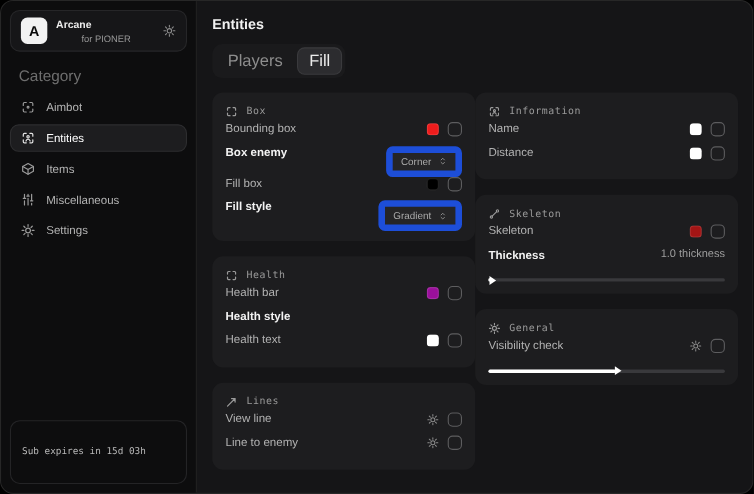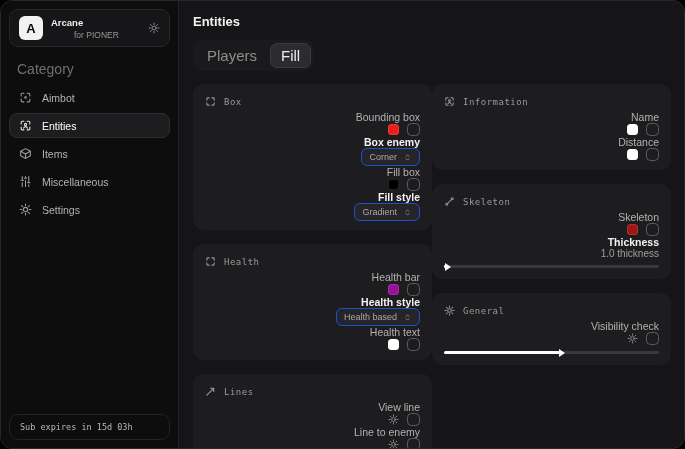--- a/index.html
+++ b/index.html
@@ -12,43 +12,43 @@
   .logo-box { width:24px; height:24px; background:#f2f2f2; border-radius:6px; color:#0a0a0a; font-weight:bold; font-size:13px; display:flex; align-items:center; justify-content:center; }
   .logo-title { font-size:9.5px; font-weight:bold; color:#ededed; }
   .logo-sub { font-size:8.5px; color:#979797; margin-top:2px;padding-left:23px; }
   .logo-gear { margin-left:auto; color:#8b8b8b; display:flex; }
   .cat-label { font-size:14px; color:#6e6e6e; margin:14px 8px 8px 8px; }
   .nav-item { display:flex; align-items:center; gap:10px; height:25px; padding:0 9px; border-radius:8px; color:#b3b3b3; font-size:10.5px; margin-bottom:3px; border:1px solid transparent; cursor:pointer; }
   .nav-item .nico { color:#9a9a9a; display:flex; }
   .nav-item.active { background:#1d1d1f; border-color:#2d2d2f; color:#fff; }
   .nav-item.active .nico { color:#e5e5e5; }
   .sb-spacer { flex:1; }
-  .footer-card { border:1px solid #242426; border-radius:9px; padding:7px 10px; font-family:"DejaVu Sans Mono", monospace; }
+  .footer-card { border:1px solid #242426; border-radius:9px; padding:23px 10px; font-family:"DejaVu Sans Mono", monospace; }
   .footer-l1 { font-size:8.5px; color:#b9b9b9; }
   .footer-l2 { font-size:8px; color:#868686; margin-top:3px; }
 
   
   .main { flex:1; padding:13px 13px 13px 14px; overflow:hidden; }
   .page-title { font-size:13px; font-weight:bold; color:#f2f2f2; }
   .tabs { display:inline-flex; background:#1a1a1c; border-radius:9px; padding:3px; margin-top:11px; gap:2px; }
   .tab { padding:4px 11px; font-size:15px; color:#8d8d8d; border-radius:7px; cursor:pointer; }
   .tab.active { background:#2c2c2f; color:#ebebeb; border:1px solid #3a3a3d; padding:3px 10px; }
   .cols { display:flex; margin-top:13px; align-items:flex-start; }
   .col { flex:1; display:flex; flex-direction:column; gap:14px; min-width:0; }
 
   .card { background:#1d1d1f; border-radius:10px; padding:8px 12px 9px 12px; }
   .card-head { display:flex; align-items:center; gap:8px; height:19px; color:#9a9a9a; }
   .card-title { font-family:"DejaVu Sans Mono", monospace; font-size:9px; letter-spacing:.5px; }
-  .row { display:flex; align-items:flex-end; justify-content:space-between; min-height:21.5px;flex-direction:column; }
+  .row { display:flex; align-items:flex-start; justify-content:space-between; min-height:21.5px; }
   .lbl { font-size:10.5px; color:#b2b2b2; }
   .lbl.strong { color:#f3f3f3; font-weight:bold; }
   .ctrl { display:flex; align-items:center; gap:8px; }
   .swatch { width:11px; height:11px; border-radius:3.5px; border:1px solid rgba(255,255,255,.12); display:inline-block; cursor:pointer; }
   .checkbox { width:13px; height:13px; border-radius:4.5px; border:1.5px solid #5d5d5f; display:inline-block; cursor:pointer; }
-  .select { background:#252527; border:1px solid #1d4ed8; border-radius:6px; padding:3px 7px; display:flex; align-items:center; gap:6px; font-size:9px; color:#a9a9a9; font-family:"Liberation Sans", sans-serif; cursor:pointer; }
+  .select { background:#252527; border:6px solid #1d4ed8; border-radius:6px; padding:3px 7px; display:flex; align-items:center; gap:6px; font-size:9px; color:#a9a9a9; font-family:"Liberation Sans", sans-serif; cursor:pointer; }
   .select .sico { color:#8d8d8d; display:flex; }
   .mini-gear { color:#8d8d8d; display:flex; cursor:pointer; }
   .val { font-size:10px; color:#9e9e9e; }
   .slider { position:relative; height:8px; margin-top:3px; cursor:pointer; }
   .slider-track { position:absolute; left:0; right:0; top:3px; height:3px; background:#39393c; border-radius:2px; }
   .slider-fill { position:absolute; left:0; top:3px; height:3px; background:#fff; border-radius:2px; }
   .slider-thumb { position:absolute; right:-5px; top:-2.5px; width:0; height:0; border-top:4px solid transparent; border-bottom:4px solid transparent; border-left:6px solid #fff; }
   svg { display:block; }
 </style>
 </head>
@@ -200,28 +200,20 @@
           </div>
           <div class="row">
             <span class="lbl">Health bar</span>
             <span class="ctrl">
               <span class="swatch" style="background: rgb(155, 16, 155);"></span>
               <span class="checkbox"></span>
             </span>
           </div>
           <div class="row">
             <span class="lbl strong">Health style</span>
-            <span class="select">
-              <span>Health based</span>
-              <span class="sico">
-                  <svg width="9" height="9" viewBox="0 0 24 24" fill="none" stroke="currentColor" stroke-width="2.4" stroke-linecap="round" stroke-linejoin="round">
-                    <path d="M8 9l4-4 4 4M8 15l4 4 4-4"></path>
-                  </svg>
-                </span>
-            </span>
           </div>
           <div class="row">
             <span class="lbl">Health text</span>
             <span class="ctrl">
               <span class="swatch" style="background: rgb(255, 255, 255);"></span>
               <span class="checkbox"></span>
             </span>
           </div>
         </div>
 

